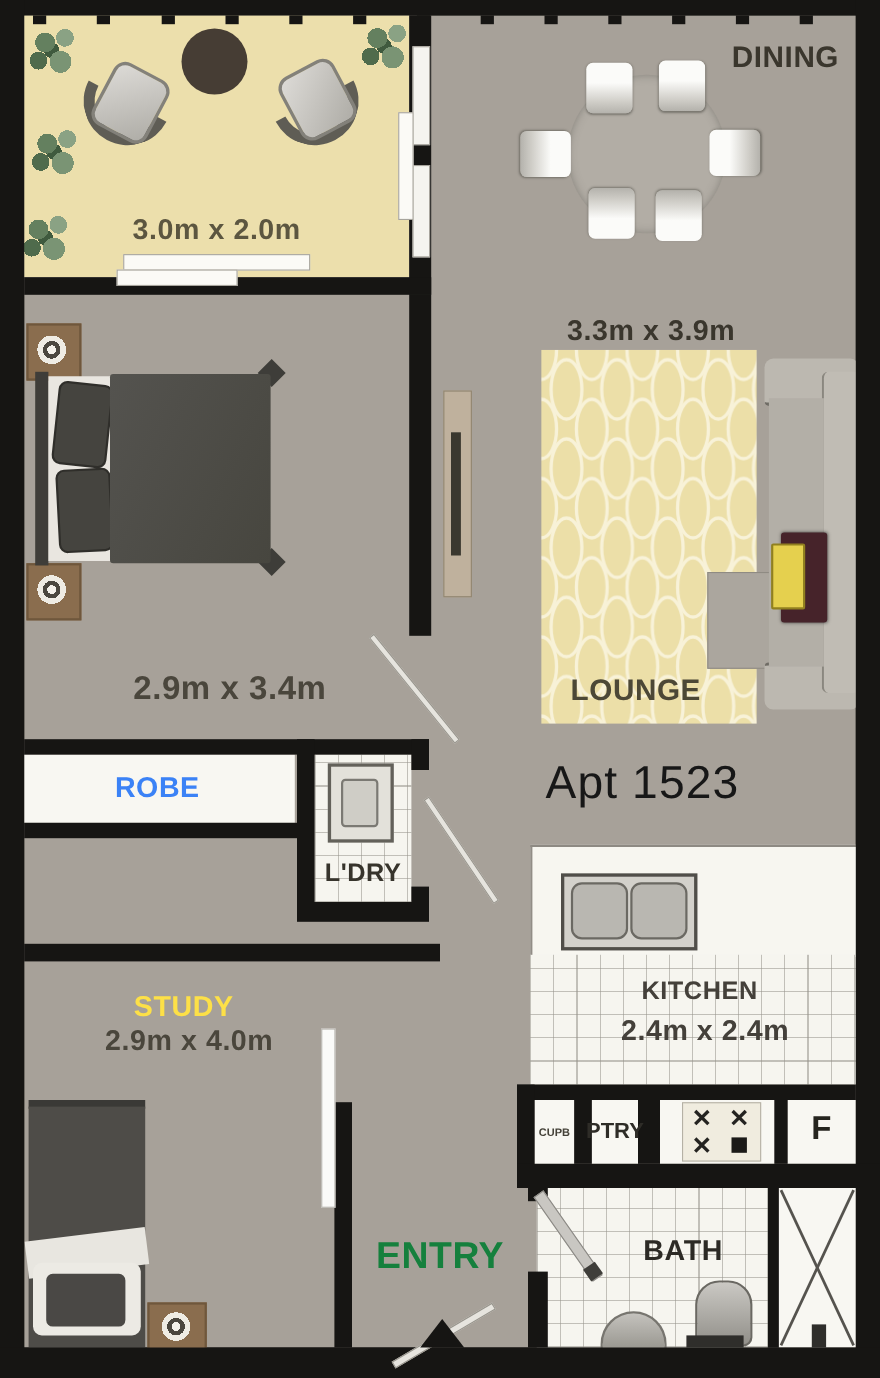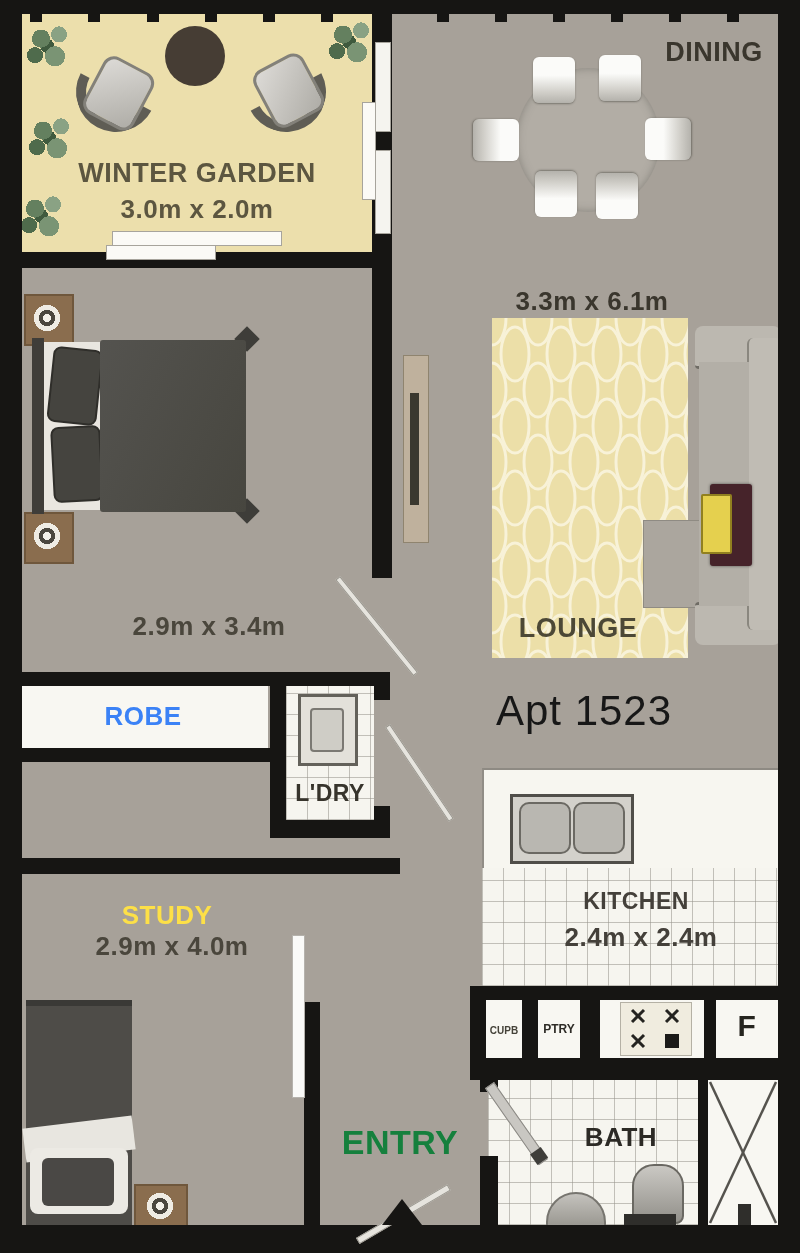--- a/index.html
+++ b/index.html
@@ -202,33 +202,32 @@
   <div class="abs" style="left:292px;top:935px;width:11px;height:161px;background:#fafaf8;border:1px solid #b5b2ac"></div>
 
   <div class="swing" style="left:340px;top:576px;width:122px;transform:rotate(51deg)"></div>
   <div class="swing" style="left:390px;top:724px;width:112px;transform:rotate(56deg)"></div>
   <div class="swing" style="left:356px;top:1238px;width:104px;height:5px;transform:rotate(-30.5deg)"></div>
   <div class="abs" style="left:382px;top:1199px;width:0;height:0;border-left:20px solid rgba(0,0,0,0);border-right:20px solid rgba(0,0,0,0);border-bottom:26px solid #161513"></div>
   <div class="abs" style="left:494px;top:1082px;width:92px;height:9px;background:#c9c7c2;border:1px solid #8b8984;transform-origin:0 0;transform:rotate(55deg)">
     <span class="abs" style="right:0;top:-2px;width:13px;height:13px;background:#3f3e3a"></span>
   </div>
 
-  <div class="lbl" style="left:197px;top:173px;font-size:27px;color:#5c5640">WINTER GARDEN</div>
   <div class="lbl" style="left:197px;top:209px;font-size:26px;color:#5c5640">3.0m x 2.0m</div>
   <div class="lbl" style="left:714px;top:52px;font-size:27px">DINING</div>
-  <div class="lbl" style="left:592px;top:301px;font-size:26px">3.3m x 6.1m</div>
+  <div class="lbl" style="left:592px;top:301px;font-size:26px">3.3m x 3.9m</div>
   <div class="lbl" style="left:578px;top:628px;font-size:27px;color:#4c4836">LOUNGE</div>
-  <div class="lbl" style="left:209px;top:626px;font-size:26px;color:#4a463c">2.9m x 3.4m</div>
+  <div class="lbl" style="left:209px;top:626px;font-size:30px;color:#4a463c">2.9m x 3.4m</div>
   <div class="lbl" style="left:143px;top:716px;font-size:26px;color:#3b82f6">ROBE</div>
   <div class="lbl" style="left:330px;top:793px;font-size:23px;color:#37342c">L'DRY</div>
   <div class="lbl" style="left:584px;top:711px;font-size:42px;font-weight:400;color:#171717;letter-spacing:1px">Apt 1523</div>
   <div class="lbl" style="left:636px;top:901px;font-size:23px;color:#44403a">KITCHEN</div>
   <div class="lbl" style="left:641px;top:937px;font-size:26px;color:#44403a">2.4m x 2.4m</div>
   <div class="lbl" style="left:504px;top:1030px;font-size:10px;color:#454239;letter-spacing:0">CUPB</div>
-  <div class="lbl" style="left:559px;top:1029px;font-size:12px;color:#2e2c27;letter-spacing:0">PTRY</div>
+  <div class="lbl" style="left:559px;top:1029px;font-size:20px;color:#2e2c27;letter-spacing:0">PTRY</div>
   <div class="lbl" style="left:747px;top:1026px;font-size:30px;color:#26251f">F</div>
   <div class="lbl" style="left:621px;top:1137px;font-size:26px;color:#2c2a25">BATH</div>
   <div class="lbl" style="left:400px;top:1142px;font-size:34px;color:#15803d">ENTRY</div>
   <div class="lbl" style="left:167px;top:915px;font-size:26px;color:#fde047">STUDY</div>
   <div class="lbl" style="left:172px;top:946px;font-size:26px;color:#4a463c">2.9m x 4.0m</div>
 
  </div>
 </div>
 
 </body></html>

